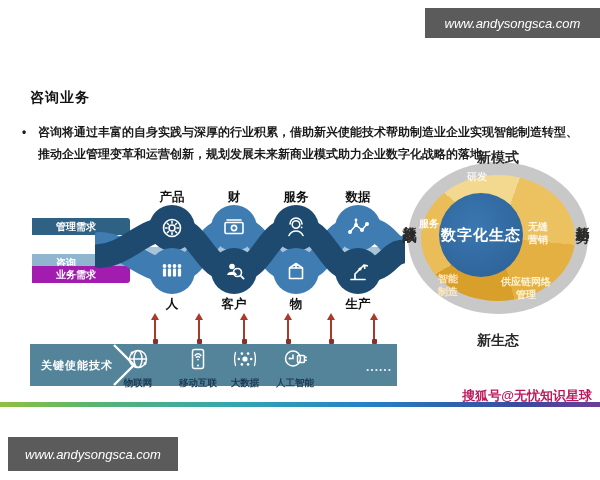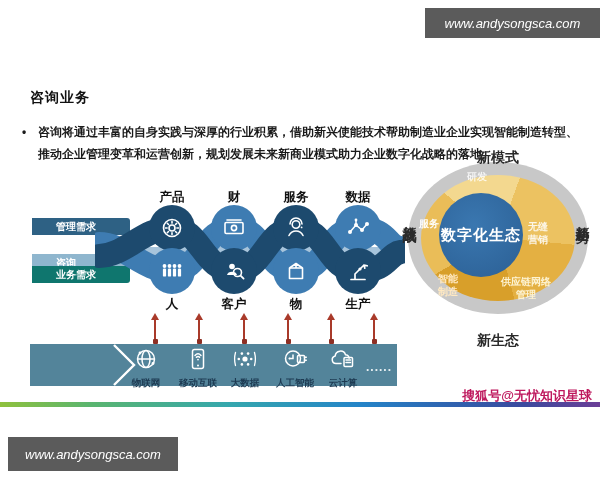--- a/index.html
+++ b/index.html
@@ -13,21 +13,21 @@
   .site-bar.bottom{left:8px;top:437px;width:170px;height:34px;}
   
   .title{position:absolute;left:30px;top:80px;font-size:14px;font-weight:bold;color:#111;letter-spacing:1px;}
   .bullet-wrap{position:absolute;left:22px;top:121px;display:flex;color:#1a1a1a;}
   .bullet-dot{width:16px;font-size:12px;font-weight:bold;line-height:22px;}
   .bullet-lines div{font-size:12px;font-weight:bold;line-height:22px;white-space:nowrap;}
   
   .dbar{position:absolute;color:#fff;font-size:10px;font-weight:bold;display:flex;align-items:center;padding-left:24px;box-sizing:border-box;}
   .dbar1{left:32px;top:218px;width:98px;height:17px;background:#2e6184;border-radius:0 3px 3px 0;}
   .dbar2{left:32px;top:254px;width:106px;height:17px;background:#8fb6ce;clip-path:polygon(0 0,87% 0,100% 50%,87% 100%,0 100%);}
-  .dbar3{left:32px;top:266px;width:98px;height:17px;background:#0f766e;border-radius:0 3px 3px 0;}
+  .dbar3{left:32px;top:266px;width:98px;height:17px;background:#a21caf;border-radius:0 3px 3px 0;}
   
   .hlabel{position:absolute;width:60px;text-align:center;font-size:12.5px;font-weight:bold;color:#111;}
   
   .helix{position:absolute;left:95px;top:198px;}
   
   .uparrow{position:absolute;top:319px;width:2px;height:22px;background:#a93a2a;}
   .uparrow::before{content:"";position:absolute;left:-3.5px;top:-6px;border-left:4.5px solid transparent;border-right:4.5px solid transparent;border-bottom:7px solid #a93a2a;}
   .uparrow::after{content:"";position:absolute;left:-1.5px;bottom:-3px;width:5px;height:5px;background:#8d2f24;border-radius:1px;}
   
   .eco{position:absolute;left:408px;top:162px;width:180px;height:152px;}
@@ -191,25 +191,26 @@
   </div>
 
   <div class="uparrow" style="left:154px;"></div>
   <div class="uparrow" style="left:198px;"></div>
   <div class="uparrow" style="left:243px;"></div>
   <div class="uparrow" style="left:287px;"></div>
   <div class="uparrow" style="left:330px;"></div>
   <div class="uparrow" style="left:373px;"></div>
 
   <div class="band">
+    <div class="band-label">关键使能技术</div>
     <svg class="band-chevron" width="26" height="42" viewBox="0 0 26 42">
       <path d="M2,1 L22,21 L2,41" stroke="#fff" stroke-width="2.4" fill="none"></path>
     </svg>
 
-    <div class="tech-item" style="left:92px;">
+    <div class="tech-item" style="left:84px;">
       <svg width="24" height="24" viewBox="-12 -12 24 24">
         <g fill="none" stroke="#fff" stroke-width="1.5">
           <circle r="8.5"></circle>
             <ellipse rx="4" ry="8.5"></ellipse>
             <path d="M-8.5,0 H8.5"></path>
           <circle cx="-6" cy="-6" r="1.4" fill="#fff" stroke="none"></circle>
             <circle cx="7" cy="4.5" r="1.4" fill="#fff" stroke="none"></circle>
         </g>
       </svg>
       <span class="tlabel">物联网</span>
@@ -248,30 +249,20 @@
         <g fill="none" stroke="#fff" stroke-width="1.5" stroke-linecap="round">
           <circle cx="-2" cy="-0.5" r="7.5"></circle>
           <rect x="2.5" y="-3.5" width="7" height="7" rx="1"></rect>
           <path d="M9.5,-1.8 h1.8 M9.5,1.2 h1.8 M-5.5,-0.5 h3.5 v-3.5"></path>
           <circle cx="-5.5" cy="-0.5" r="1" fill="#fff" stroke="none"></circle>
         </g>
       </svg>
       <span class="tlabel">人工智能</span>
     </div>
 
-    <div class="tech-item" style="left:289px;">
-      <svg width="24" height="24" viewBox="-12 -12 24 24">
-        <g fill="none" stroke="#fff" stroke-width="1.5" stroke-linecap="round" stroke-linejoin="round">
-          <path d="M-2,4.5 H-7 a3.8,3.8 0 0 1 -0.8,-7.5 a5.3,5.3 0 0 1 10.3,-1.3 a3.6,3.6 0 0 1 3.6,3.6"></path>
-          <rect x="1" y="-1.5" width="8.5" height="9" rx="1"></rect>
-          <path d="M3,1 h4.5 M3,3.5 h4.5"></path>
-        </g>
-      </svg>
-      <span class="tlabel">云计算</span>
-    </div>
 
     <div class="tech-more">......</div>
   </div>
 
   <div class="watermark">搜狐号@无忧知识星球</div>
   <div class="divider"></div>
 
   <div class="site-bar bottom">
     <span>www.andysongsca.com</span>
   </div>

